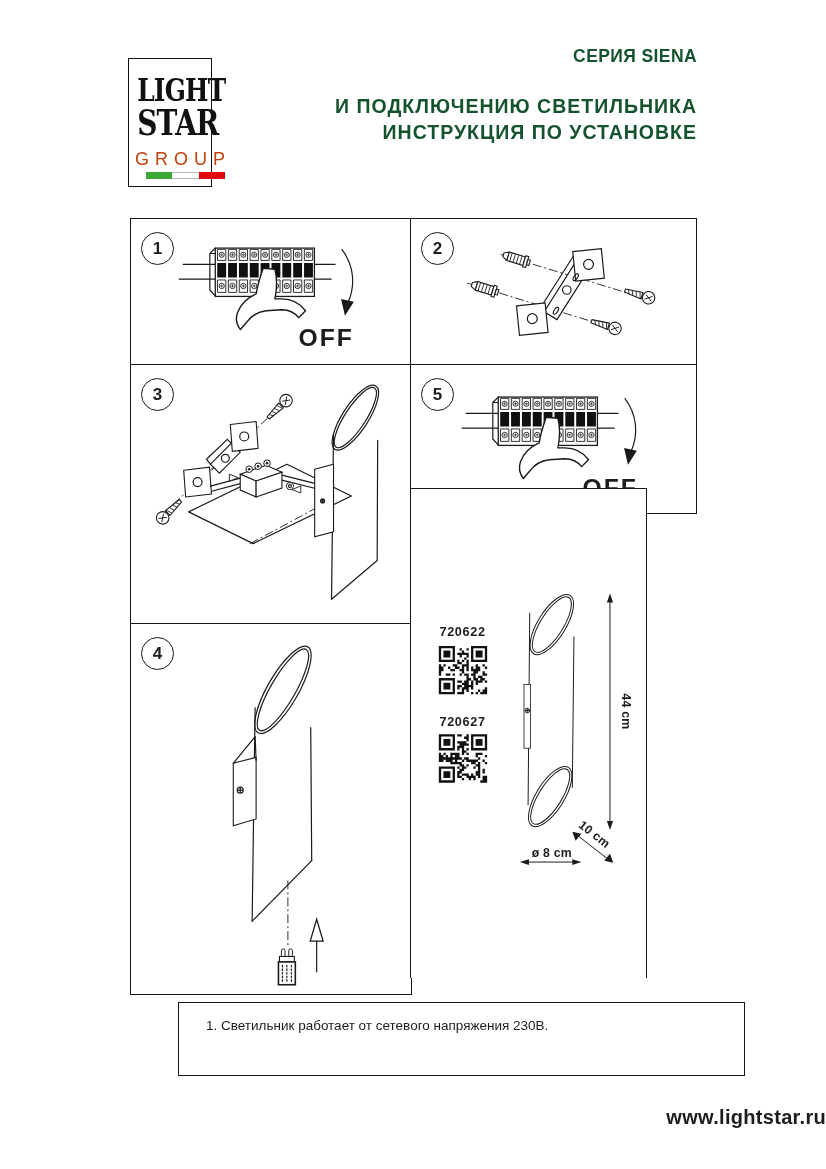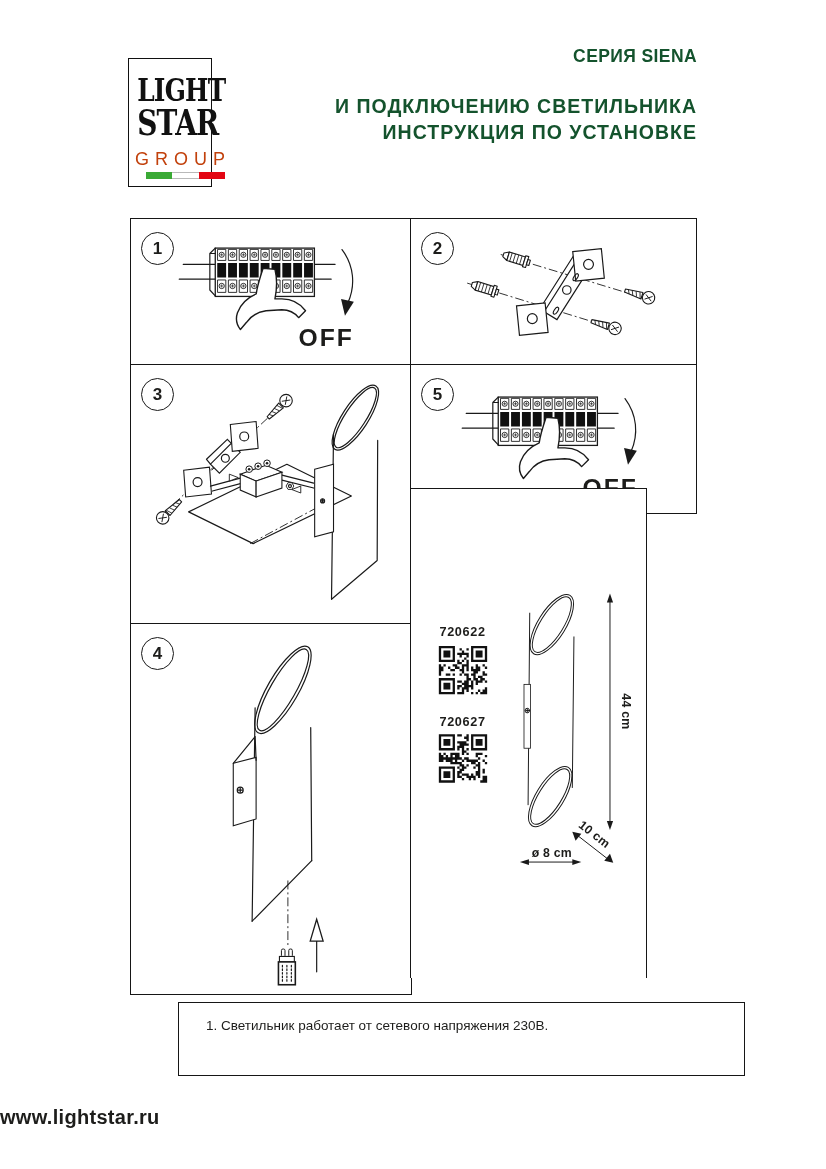--- a/index.html
+++ b/index.html
@@ -42,21 +42,21 @@
   .ln{fill:none;stroke:#1a1a1a;stroke-width:1.2;stroke-linejoin:round;stroke-linecap:round;}
   .wf{fill:#fff;}
   .dd{fill:none;stroke:#1a1a1a;stroke-width:.9;stroke-dasharray:9 3 2 3;}
   text.off{font:600 25px "Liberation Sans","DejaVu Sans",sans-serif;letter-spacing:2px;fill:#1d1d1b;}
   text.art{font:700 15.5px "Liberation Sans","DejaVu Sans",sans-serif;letter-spacing:.8px;fill:#1d1d1b;}
   text.dim{font:600 15px "Liberation Sans","DejaVu Sans",sans-serif;letter-spacing:.3px;fill:#1d1d1b;}
 
   
   .notes{position:absolute;left:130px;top:1002px;width:567px;height:74px;border:1.6px solid #161616;
          box-sizing:border-box;padding:11px 10px 10px 27px;font-size:13.5px;line-height:23px;margin-left:48px;}
-  .footer{position:absolute;left:0;right:0;top:1106px;text-align:left;
+  .footer{position:absolute;left:0;right:0;top:1106px;text-align:right;
           font-size:20px;font-weight:700;letter-spacing:.3px;color:#1d1d1b;}
 </style>
 </head>
 <body>
 
 <div class="page">
 
   <svg width="0" height="0" style="position:absolute" aria-hidden="true">
     <defs>
       <g id="g-anchor" fill="#fff" stroke="#1a1a1a" stroke-width="1.1" stroke-linejoin="round">

